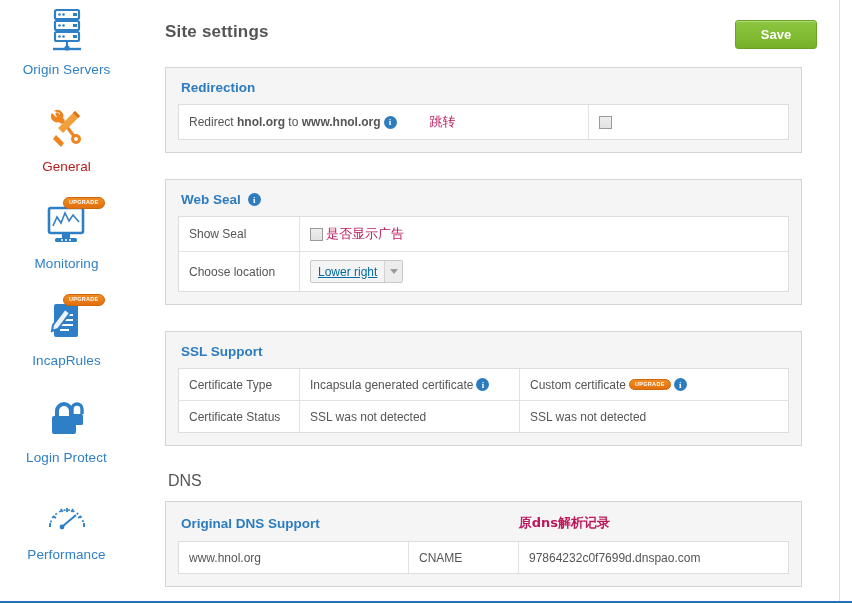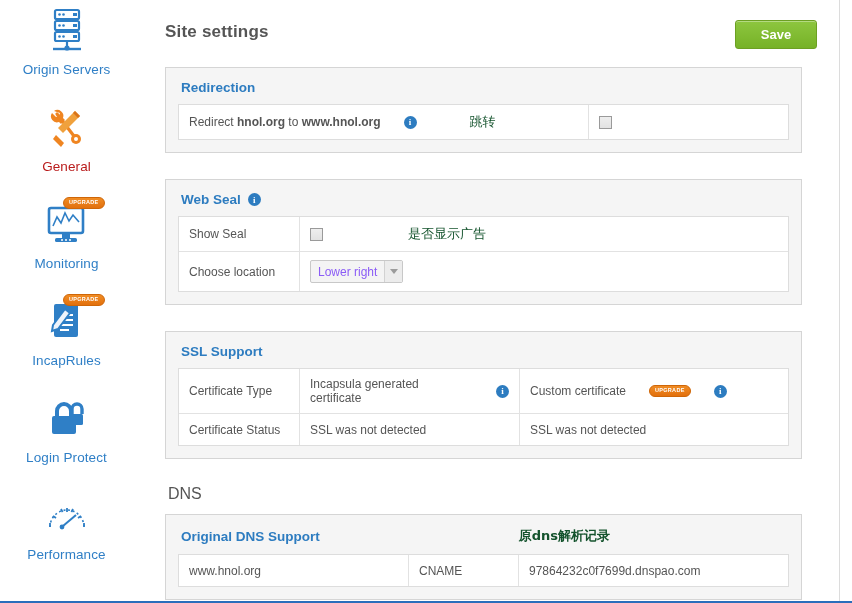--- a/index.html
+++ b/index.html
@@ -140,21 +140,21 @@
     min-height: 31px;
   }
   .table .row:last-child { border-bottom: none; }
   .cell {
     padding: 8px 10px;
     font-size: 12px;
     color: #555;
     box-sizing: border-box;
     display: flex;
     align-items: center;
-    gap: 23px;
+    gap: 3px;
   }
   .cell.div { border-right: 1px solid #e2e2e2; }
 
   .info-icon {
     width: 13px;
     height: 13px;
     border-radius: 50%;
     background: #2d7cc0;
     color: #fff;
     font-size: 9px;
@@ -169,40 +169,41 @@
   .chk {
     width: 13px;
     height: 13px;
     border: 1px solid #9a9a9a;
     background: linear-gradient(#eee,#e2e2e2);
     box-sizing: border-box;
     display: inline-block;
     cursor: pointer;
   }
   .note-cn {
-    color: #14532d;
+    color: #be185d;
     font-size: 13px;
     font-family: "DejaVu Sans", sans-serif;
     white-space: nowrap;
   }
   .select {
     display: inline-flex;
     align-items: stretch;
     border: 1px solid #c8c8c8;
     background: #f4f4f4;
     height: 21px;
     border-radius: 2px;
     cursor: pointer;
   }
   .select .sel-val {
     padding: 0 7px;
     font-size: 12px;
-    color: #8b5cf6;
-    display: flex;
-    align-items: center;
+    color: #0369a1;
+    display: flex;
+    align-items: center;
+    text-decoration: underline;
   }
   .select .sel-arrow {
     width: 17px;
     border-left: 1px solid #d2d2d2;
     display: flex;
     align-items: center;
     justify-content: center;
     background: #ececec;
   }
   .select .sel-arrow i {
@@ -405,21 +406,21 @@
     <section class="panel">
       <div class="panel-title">
         <span>Web Seal</span>
         <span class="info-icon">i</span>
       </div>
       <div class="table">
         <div class="row">
           <div class="cell div" style="width:121px">Show Seal</div>
           <div class="cell" style="flex:1">
             <span class="chk"></span>
-            <span class="note-cn" style="margin-left:62px">是否显示广告</span>
+            <span class="note-cn" style="">是否显示广告</span>
           </div>
         </div>
         <div class="row">
           <div class="cell div" style="width:121px">Choose location</div>
           <div class="cell" style="flex:1">
             <span class="select">
               <span class="sel-val">Lower right</span>
               <span class="sel-arrow">
                   <i></i>
                 </span>

